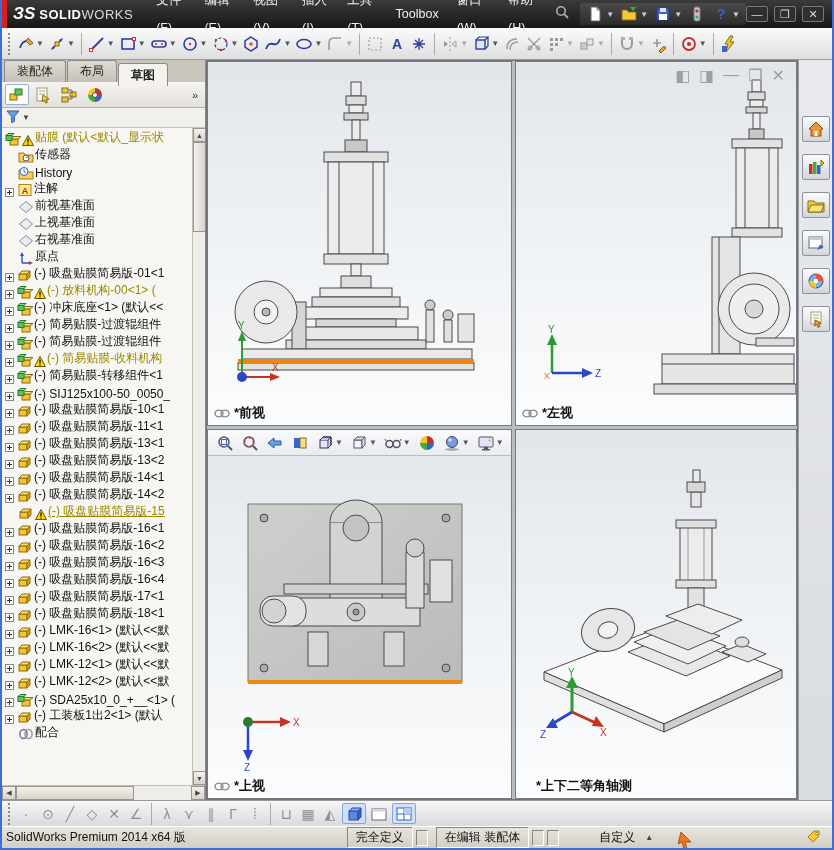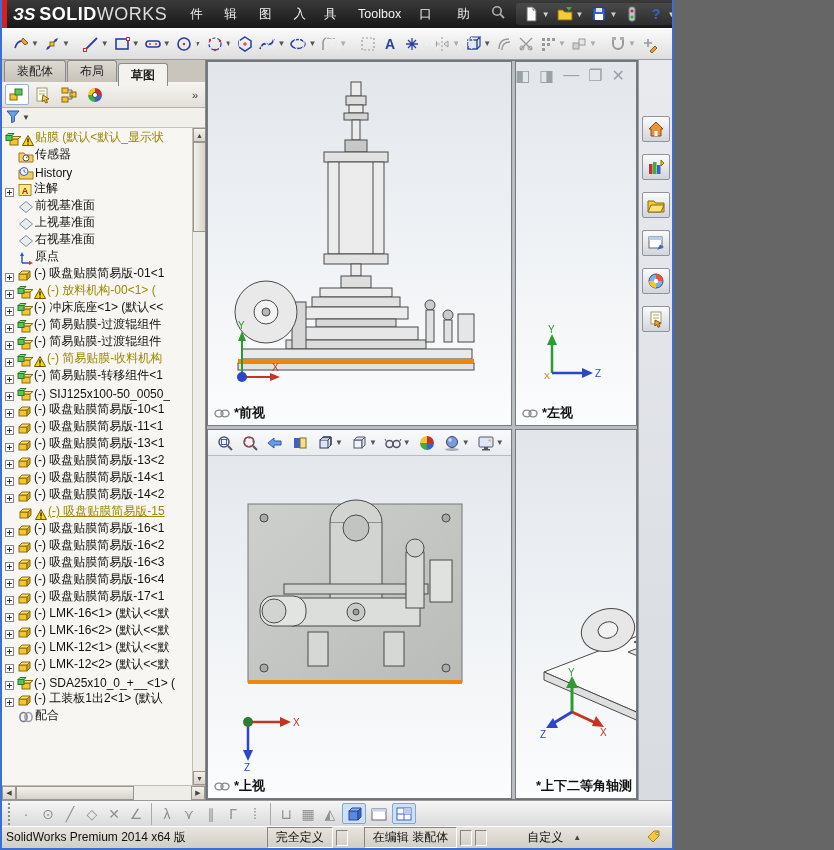--- a/index.html
+++ b/index.html
@@ -1,24 +1,24 @@
 <!DOCTYPE html>
 <html><head>
 <meta charset="utf-8">
 <style>
   * { margin:0; padding:0; box-sizing:border-box; }
   body { font-family:"Liberation Sans","DejaVu Sans",sans-serif; background:#666; }
-  #app { width:674px; height:850px; border:2px solid #3b6fd6; border-top:none; background:#a21caf; position:relative; overflow:hidden; display:flex; flex-direction:column; }
+  #app { width:834px; height:850px; border:2px solid #3b6fd6; border-top:none; background:#a21caf; position:relative; overflow:hidden; display:flex; flex-direction:column; }
 
   
   .titlebar { height:28px; background:linear-gradient(180deg,#3a3a3a,#181818); display:flex; align-items:center; flex:0 0 28px; position:relative; }
   .logo-red { width:5px; height:28px; background:#d81e1e; flex:0 0 5px; }
   .logo { display:flex; align-items:baseline; padding:0 14px 0 6px; color:#fff; }
   .logo .mark { font-style:italic; font-weight:bold; font-size:17px; margin-right:4px; }
-  .logo .word { font-size:18px; font-weight:bold; letter-spacing:.5px; }
+  .logo .word { font-size:13px; font-weight:bold; letter-spacing:.5px; }
   .logo .word i { font-style:normal; font-weight:normal; color:#dcdcdc; }
   .menubar { display:flex; align-items:center; height:100%; }
   .menu-item { color:#f0f0f0; font-size:12.5px; padding:0 9px; line-height:28px; cursor:default; }
   .tb-search { margin:0 6px; opacity:.8; }
   .quick-icons { display:flex; align-items:center; margin-left:4px; gap:2px; background:linear-gradient(180deg,#4a4a4a,#2c2c2c); border-radius:3px; padding:1px 4px; }
   .qbtn { display:flex; align-items:center; padding:1px 2px; }
   .qbtn .dd { color:#cfcfcf; font-size:8px; margin-left:2px; }
   .win-controls { margin-left:auto; display:flex; gap:6px; padding-right:8px; }
   .wc { width:22px; height:16px; display:flex; align-items:center; justify-content:center; color:#d9d9d9; font-size:11px; border:1px solid #777; border-radius:2px; background:#2f2f2f; }
 
@@ -84,21 +84,21 @@
   .tp-tab { width:28px; height:26px; background:linear-gradient(180deg,#fbfbfb,#d2d5da); border:1px solid #8f949c; border-radius:2px; display:flex; align-items:center; justify-content:center; }
 
   
   .bottom-toolbar { height:26px; flex:0 0 26px; background:linear-gradient(180deg,#f6f6f6,#dadada); border-top:1px solid #9a9a9a; display:flex; align-items:center; padding:0 2px; }
   .rel-glyph { color:#8f8f8f; font-size:14px; width:22px; text-align:center; }
   .view-btn { width:24px; height:21px; display:flex; align-items:center; justify-content:center; border:1px solid transparent; border-radius:2px; margin-left:1px; }
   .view-btn.active { background:#cfe0f7; border-color:#7da7dd; }
 
   
   .statusbar { height:22px; flex:0 0 22px; background:linear-gradient(180deg,#e8e5de,#d2cec6); border-top:1px solid #fff; display:flex; align-items:center; font-size:12px; color:#111; padding:0 4px; }
-  .sb-box { border:1px solid; border-color:#8a867e #fff #fff #8a867e; padding:1px 8px; margin-left:16px; white-space:nowrap; }
+  .sb-box { border:1px solid; border-color:#8a867e #fff #fff #8a867e; padding:1px 8px; margin-left:8px; white-space:nowrap; }
   .sb-mini { width:12px; height:16px; border:1px solid; border-color:#8a867e #fff #fff #8a867e; margin-left:3px; }
   .sb-custom { margin-left:40px; display:flex; align-items:center; gap:10px; }
   .sb-custom .up { font-size:8px; color:#444; }
   .sb-tag { margin-left:auto; margin-right:6px; }
 
   .cursor-arrow { position:absolute; z-index:50; left:676px; top:832px; }
 </style>
 </head>
 <body>
 
@@ -727,20 +727,31 @@
             <div class="tree-row">
               <span class="expander plus"></span>
               <span class="ticon">
                 <svg width="16" height="14" viewBox="0 0 16 14">
                   <rect x="2" y="6" width="8" height="6" fill="#f2c531" stroke="#8a6d10"></rect>
                   <path d="M2 6 l3-3 h8 l-3 3 z" fill="#fbe06a" stroke="#8a6d10"></path>
                   <path d="M10 12 l3-3 V3 l-3 3 z" fill="#d9a40e" stroke="#8a6d10"></path>
                 </svg>
               </span>
               <span class="tlabel">(-) 吸盘贴膜简易版-17&lt;1</span>
+            </div>
+            <div class="tree-row">
+              <span class="expander plus"></span>
+              <span class="ticon">
+                <svg width="16" height="14" viewBox="0 0 16 14">
+                  <rect x="2" y="6" width="8" height="6" fill="#f2c531" stroke="#8a6d10"></rect>
+                  <path d="M2 6 l3-3 h8 l-3 3 z" fill="#fbe06a" stroke="#8a6d10"></path>
+                  <path d="M10 12 l3-3 V3 l-3 3 z" fill="#d9a40e" stroke="#8a6d10"></path>
+                </svg>
+              </span>
+              <span class="tlabel">(-) 吸盘贴膜简易版-18&lt;1</span>
             </div>
             <div class="tree-row">
               <span class="expander plus"></span>
               <span class="ticon">
                 <svg width="16" height="14" viewBox="0 0 16 14">
                   <rect x="2" y="6" width="8" height="6" fill="#f2c531" stroke="#8a6d10"></rect>
                   <path d="M2 6 l3-3 h8 l-3 3 z" fill="#fbe06a" stroke="#8a6d10"></path>
                   <path d="M10 12 l3-3 V3 l-3 3 z" fill="#d9a40e" stroke="#8a6d10"></path>
                 </svg>
               </span>

